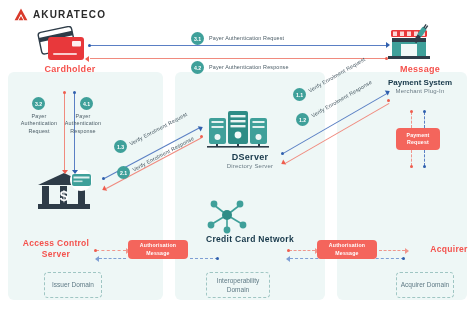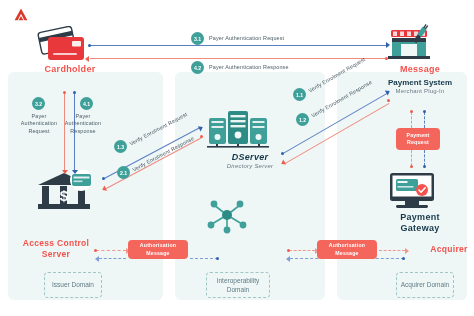--- a/index.html
+++ b/index.html
@@ -64,20 +64,21 @@
   <div class="panel" id="panel-acquirer"></div>
 
   <div class="logo">
     <span class="logo-mark">
       <svg width="14" height="13" viewBox="0 0 14 13">
         <path d="M7 0.5 L13.4 12.2 L10.3 12.2 L7 6.1 L3.7 12.2 L0.6 12.2 Z" fill="#d93a2b"></path>
         <path d="M7 6.6 L9 10.3 L5 10.3 Z" fill="#ffffff"></path>
         <path d="M4.6 12.2 L9.4 12.2 L7 8.0 Z" fill="#d93a2b"></path>
       </svg>
     </span>
+    <span class="logo-text">AKURATECO</span>
   </div>
 
   <div class="node" style="left:34px;top:26px;width:72px;">
     <span>
       <svg width="58" height="38" viewBox="0 0 58 38">
         <g transform="rotate(-12 24 16)">
           <rect x="6" y="3" width="34" height="22" rx="3" fill="#ffffff" stroke="#2e3c48" stroke-width="1.4"></rect>
           <rect x="6" y="8" width="34" height="4.5" fill="#2e3c48"></rect>
         </g>
         <rect x="14" y="11" width="36" height="23" rx="3" fill="#e8383b"></rect>
@@ -98,21 +99,21 @@
         <rect x="4" y="34" width="52" height="5" fill="#2e3c48"></rect>
         <text x="30" y="31" font-size="15" font-weight="bold" fill="#ffffff" text-anchor="middle" font-family="Liberation Sans, sans-serif">$</text>
         <circle cx="47" cy="10" r="11" fill="#ffffff"></circle>
         <rect x="38" y="4" width="19" height="12" rx="2" fill="#3fa09a"></rect>
         <rect x="39.5" y="6.5" width="16" height="2" fill="#ffffff" opacity=".85"></rect>
         <rect x="39.5" y="10.5" width="9" height="1.6" fill="#ffffff" opacity=".7"></rect>
       </svg>
     </span>
   </div>
 
-  <div class="node" style="left:205px;top:108px;width:90px;font-style:italic;">
+  <div class="node" style="left:205px;top:108px;width:90px;">
     <span>
       <svg width="66" height="44" viewBox="0 0 66 44">
         <rect x="4" y="10" width="17" height="26" rx="2" fill="#3fa09a"></rect>
         <rect x="45" y="10" width="17" height="26" rx="2" fill="#3fa09a"></rect>
         <rect x="23" y="3" width="20" height="33" rx="2" fill="#2e8c86"></rect>
         <rect x="6.5" y="13" width="12" height="2" fill="#ffffff" opacity=".85"></rect>
         <rect x="6.5" y="18" width="12" height="2" fill="#ffffff" opacity=".85"></rect>
         <rect x="47.5" y="13" width="12" height="2" fill="#ffffff" opacity=".85"></rect>
         <rect x="47.5" y="18" width="12" height="2" fill="#ffffff" opacity=".85"></rect>
         <rect x="25.5" y="7" width="15" height="2.4" fill="#ffffff" opacity=".9"></rect>
@@ -150,36 +151,20 @@
           <rect x="3" y="-3" width="1.3" height="4" fill="#2e3c48"></rect>
           <rect x="0.5" y="10" width="4" height="8" fill="#2e3c48"></rect>
         </g>
       </svg>
     </span>
     <div class="node-label red">Message</div>
     <div class="node-sub-strong" style="margin-top:4px;">Payment System</div>
     <div class="sub">Merchant Plug-In</div>
   </div>
 
-  <div class="node" style="left:383px;top:170px;width:74px;">
-    <span>
-      <svg width="58" height="42" viewBox="0 0 58 42">
-        <rect x="7" y="3" width="44" height="28" rx="2.5" fill="#2e3c48"></rect>
-        <rect x="9.5" y="5.5" width="39" height="21" fill="#ffffff"></rect>
-        <rect x="13" y="9" width="22" height="12" rx="1.6" fill="#3fa09a"></rect>
-        <rect x="14.5" y="11" width="10" height="2" fill="#ffffff" opacity=".9"></rect>
-        <rect x="14.5" y="16" width="16" height="1.6" fill="#ffffff" opacity=".75"></rect>
-        <circle cx="39" cy="20" r="6" fill="#f4524d"></circle>
-        <path d="M36 20 l2 2.2 l4.2 -4.4" stroke="#ffffff" stroke-width="1.6" fill="none" stroke-linecap="round" stroke-linejoin="round"></path>
-        <rect x="22" y="31" width="14" height="4" fill="#2e3c48"></rect>
-        <rect x="13" y="35" width="32" height="3" rx="1.4" fill="#2e3c48"></rect>
-      </svg>
-    </span>
-    <div class="node-label dark" style="line-height:1.25;white-space:pre-line;">Payment Gateway</div>
-  </div>
 
   <div class="line blue" style="left:90px;top:45px;width:296px;"></div>
   <div class="dot blue" style="left:88px;top:43.5px;"></div>
   <div class="arrow" style="left:386px;top:42px;border-top:3px solid transparent;border-bottom:3px solid transparent;border-left:4px solid #2f5fad;"></div>
   <div class="badge" style="left:191px;top:32px;">3.1</div>
   <div class="flowtext" style="left:209px;top:35px;width:120px;">Payer Authentication Request</div>
 
   <div class="line pink" style="left:90px;top:58px;width:296px;"></div>
   <div class="arrow" style="left:85px;top:55.5px;border-top:3px solid transparent;border-bottom:3px solid transparent;border-right:4px solid #ef5d4e;"></div>
   <div class="dot pink" style="left:385px;top:56.5px;"></div>
@@ -247,20 +232,21 @@
         <line x1="22" y1="17" x2="7" y2="26" stroke="#3fa09a" stroke-width="1.6"></line>
         <line x1="22" y1="17" x2="37" y2="26" stroke="#3fa09a" stroke-width="1.6"></line>
         <circle cx="22" cy="17" r="5" fill="#2e8c86"></circle>
         <circle cx="9" cy="6" r="3.4" fill="#3fa09a"></circle>
         <circle cx="35" cy="6" r="3.4" fill="#3fa09a"></circle>
         <circle cx="22" cy="32" r="3.4" fill="#3fa09a"></circle>
         <circle cx="6" cy="27" r="3.4" fill="#3fa09a"></circle>
         <circle cx="38" cy="27" r="3.4" fill="#3fa09a"></circle>
       </svg>
     </span>
+    <div class="node-label dark" style="font-size:8.5px;line-height:1.3;">Credit Card Network</div>
   </div>
 
   <div class="node" style="left:418px;top:244px;width:62px;">
     <div class="node-label red" style="font-size:8.5px;">Acquirer</div>
   </div>
 
   <div class="dashline" style="left:96px;top:250px;width:30px;"></div>
   <div class="dot pink" style="left:94px;top:248.5px;"></div>
   <div class="arrow" style="left:126px;top:247.5px;border-top:3px solid transparent;border-bottom:3px solid transparent;border-left:4px solid #f0968c;"></div>
 

